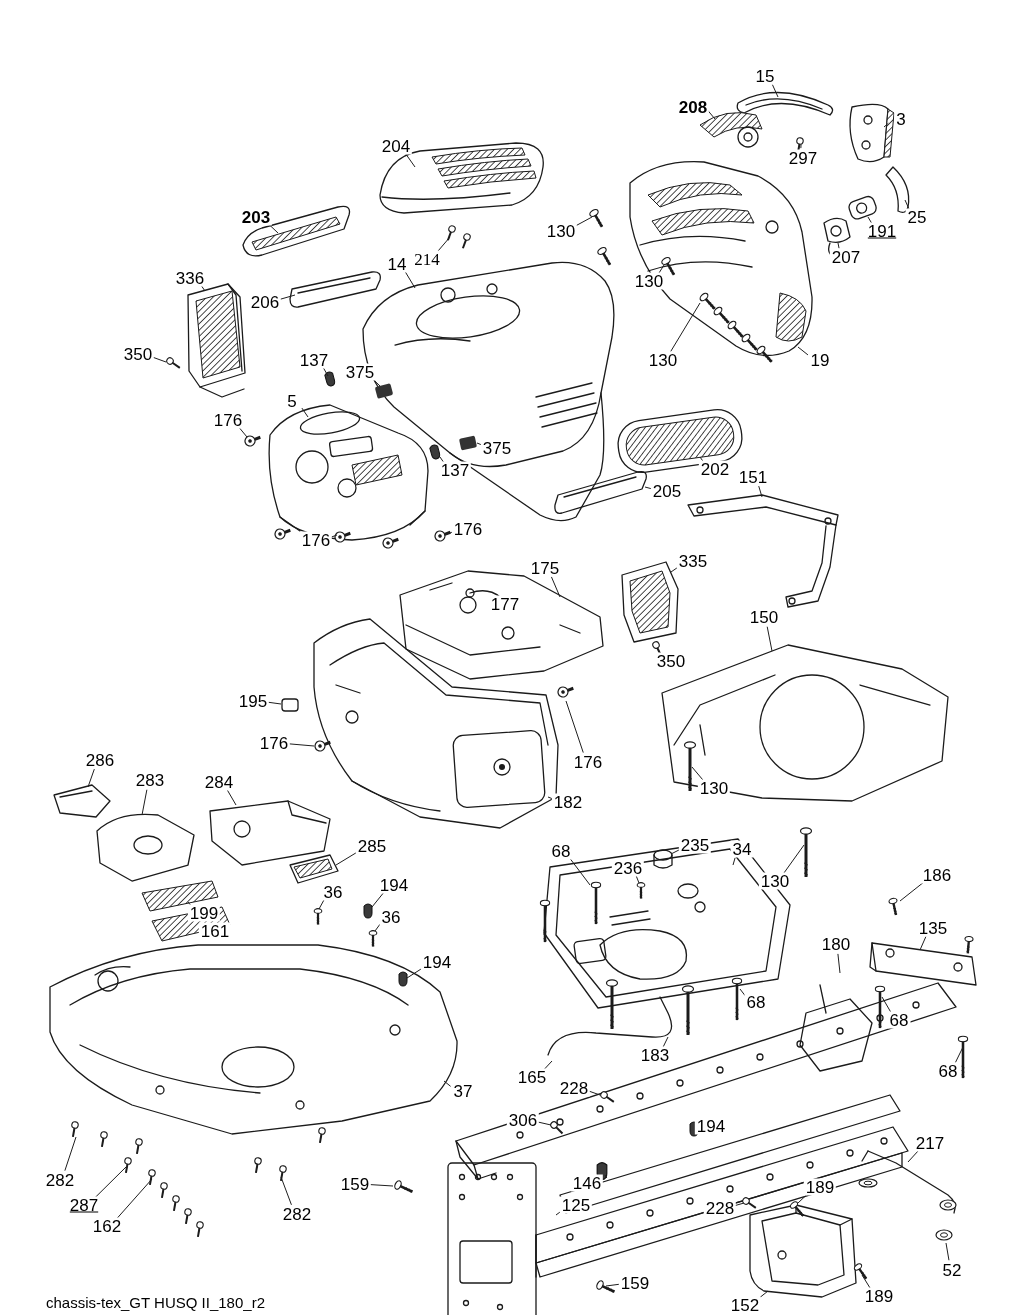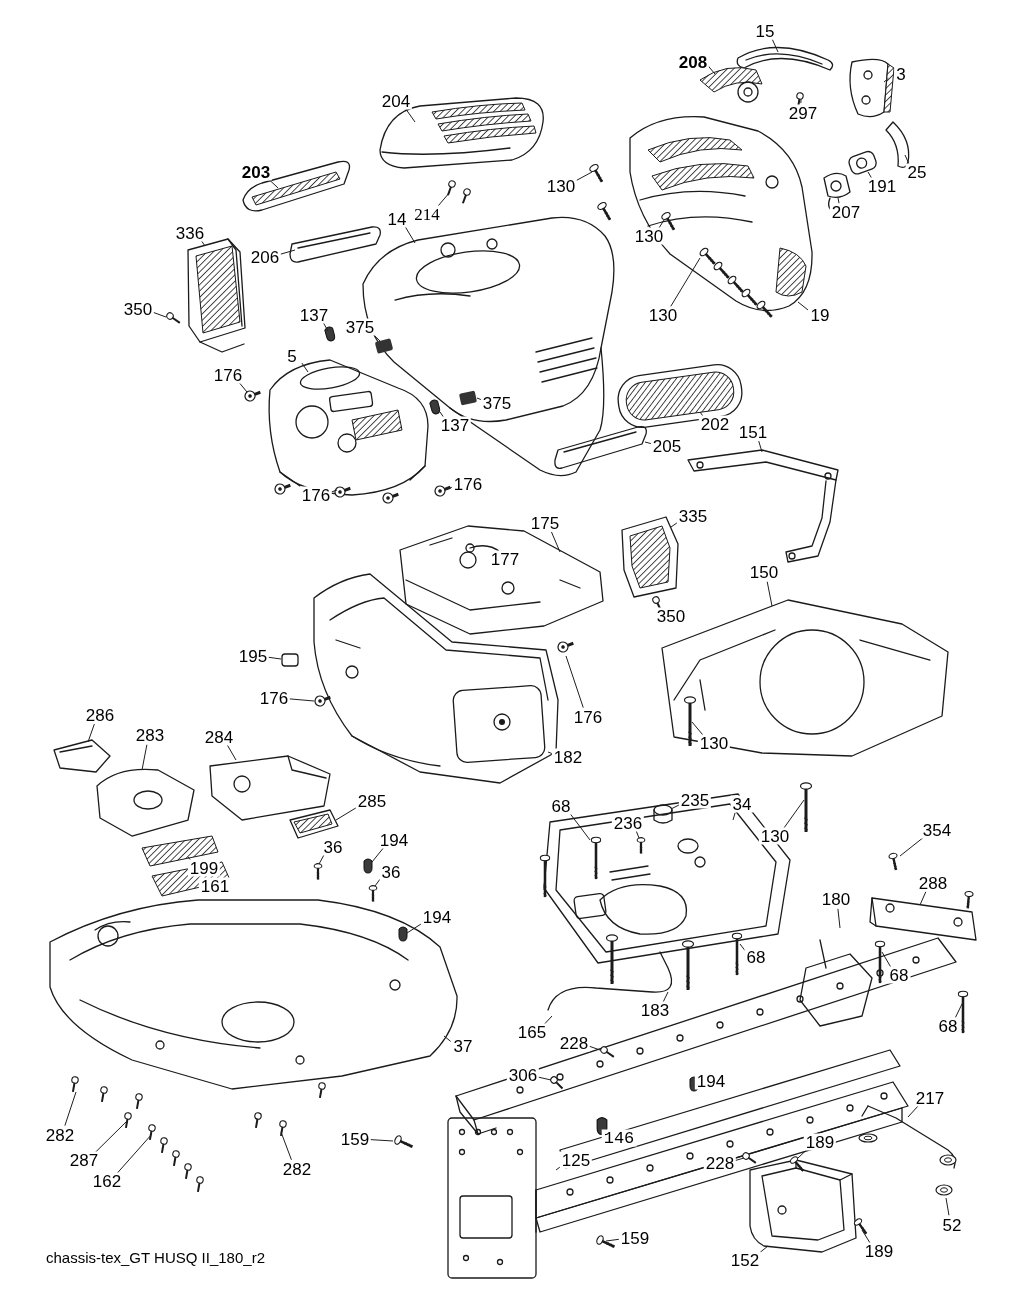--- a/index.html
+++ b/index.html
@@ -1,21 +1,21 @@
 <!DOCTYPE html>
 <html><head>
 <meta charset="utf-8">
 <style>
   html,body{margin:0;padding:0;}
   body{
     width:1024px;height:1315px;position:relative;overflow:hidden;
     background:#ffffff;
     font-family:"Liberation Sans", sans-serif;
   }
-  .stage{position:absolute;inset:0;}
+  .stage{position:absolute;inset:0;margin-top:45px;}
   svg.art{position:absolute;left:0;top:0;}
   .ln{fill:none;stroke:#1b1b1b;stroke-width:1.3;stroke-linejoin:round;stroke-linecap:round;}
   .hv{fill:url(#hatch);stroke:#1b1b1b;stroke-width:1;}
   .callout-layer{position:absolute;inset:0;}
   .callout{
     position:absolute;transform:translate(-50%,-50%);
     font-size:17px;font-weight:400;color:#000;line-height:1;
     white-space:nowrap;background:#fff;padding:0 2px;
   }
   #leaders line{stroke:#1f1f1f;stroke-width:1;}
@@ -471,21 +471,21 @@
       <span class="callout" style="left: 901px; top: 74px;">3</span>
       <span class="callout" style="left: 803px; top: 113px;">297</span>
       <span class="callout" style="left: 396px; top: 101px;">204</span>
       <span class="callout" style="left: 256px; top: 172px; font-weight: bold;">203</span>
       <span class="callout" style="left: 427px; top: 214px; font-family: Liberation Serif, serif;">214</span>
       <span class="callout" style="left: 397px; top: 219px;">14</span>
       <span class="callout" style="left: 561px; top: 186px;">130</span>
       <span class="callout" style="left: 649px; top: 236px;">130</span>
       <span class="callout" style="left: 663px; top: 315px;">130</span>
       <span class="callout" style="left: 917px; top: 172px;">25</span>
-      <span class="callout" style="left: 882px; top: 186px;">191</span>
+      <span class="callout" style="left: 882px; top: 186px; text-decoration: underline;">191</span>
       <span class="callout" style="left: 846px; top: 212px;">207</span>
       <span class="callout" style="left: 820px; top: 315px;">19</span>
       <span class="callout" style="left: 190px; top: 233px;">336</span>
       <span class="callout" style="left: 265px; top: 257px;">206</span>
       <span class="callout" style="left: 138px; top: 309px;">350</span>
       <span class="callout" style="left: 314px; top: 315px;">137</span>
       <span class="callout" style="left: 360px; top: 327px;">375</span>
       <span class="callout" style="left: 292px; top: 356px;">5</span>
       <span class="callout" style="left: 228px; top: 375px;">176</span>
       <span class="callout" style="left: 497px; top: 403px;">375</span>
@@ -507,47 +507,47 @@
       <span class="callout" style="left: 568px; top: 757px;">182</span>
       <span class="callout" style="left: 100px; top: 715px;">286</span>
       <span class="callout" style="left: 150px; top: 735px;">283</span>
       <span class="callout" style="left: 219px; top: 737px;">284</span>
       <span class="callout" style="left: 372px; top: 801px;">285</span>
       <span class="callout" style="left: 775px; top: 836px;">130</span>
       <span class="callout" style="left: 561px; top: 806px;">68</span>
       <span class="callout" style="left: 695px; top: 800px;">235</span>
       <span class="callout" style="left: 628px; top: 823px;">236</span>
       <span class="callout" style="left: 742px; top: 804px;">34</span>
-      <span class="callout" style="left: 937px; top: 830px;">354</span>
-      <span class="callout" style="left: 933px; top: 883px;">288</span>
+      <span class="callout" style="left: 937px; top: 830px;">186</span>
+      <span class="callout" style="left: 933px; top: 883px;">135</span>
       <span class="callout" style="left: 394px; top: 840px;">194</span>
       <span class="callout" style="left: 333px; top: 847px;">36</span>
       <span class="callout" style="left: 391px; top: 872px;">36</span>
       <span class="callout" style="left: 204px; top: 868px;">199</span>
       <span class="callout" style="left: 215px; top: 886px;">161</span>
       <span class="callout" style="left: 437px; top: 917px;">194</span>
       <span class="callout" style="left: 836px; top: 899px;">180</span>
       <span class="callout" style="left: 756px; top: 957px;">68</span>
       <span class="callout" style="left: 899px; top: 975px;">68</span>
       <span class="callout" style="left: 948px; top: 1026px;">68</span>
       <span class="callout" style="left: 655px; top: 1010px;">183</span>
       <span class="callout" style="left: 532px; top: 1032px;">165</span>
       <span class="callout" style="left: 574px; top: 1043px;">228</span>
       <span class="callout" style="left: 523px; top: 1075px;">306</span>
       <span class="callout" style="left: 711px; top: 1081px;">194</span>
       <span class="callout" style="left: 463px; top: 1046px;">37</span>
-      <span class="callout" style="left: 619px; top: 1138px; font-family: Liberation Mono, monospace;">146</span>
+      <span class="callout" style="left: 587px; top: 1138px;">146</span>
       <span class="callout" style="left: 576px; top: 1160px;">125</span>
       <span class="callout" style="left: 355px; top: 1139px;">159</span>
       <span class="callout" style="left: 930px; top: 1098px;">217</span>
       <span class="callout" style="left: 720px; top: 1163px;">228</span>
       <span class="callout" style="left: 820px; top: 1142px;">189</span>
       <span class="callout" style="left: 952px; top: 1225px;">52</span>
       <span class="callout" style="left: 60px; top: 1135px;">282</span>
-      <span class="callout" style="left: 84px; top: 1160px;">287</span>
+      <span class="callout" style="left: 84px; top: 1160px; text-decoration: underline;">287</span>
       <span class="callout" style="left: 107px; top: 1181px;">162</span>
       <span class="callout" style="left: 297px; top: 1169px;">282</span>
       <span class="callout" style="left: 635px; top: 1238px;">159</span>
       <span class="callout" style="left: 745px; top: 1260px;">152</span>
       <span class="callout" style="left: 879px; top: 1251px;">189</span>
     </div>
 
   <div class="footer">chassis-tex_GT HUSQ II_180_r2</div>
 </div>
 

